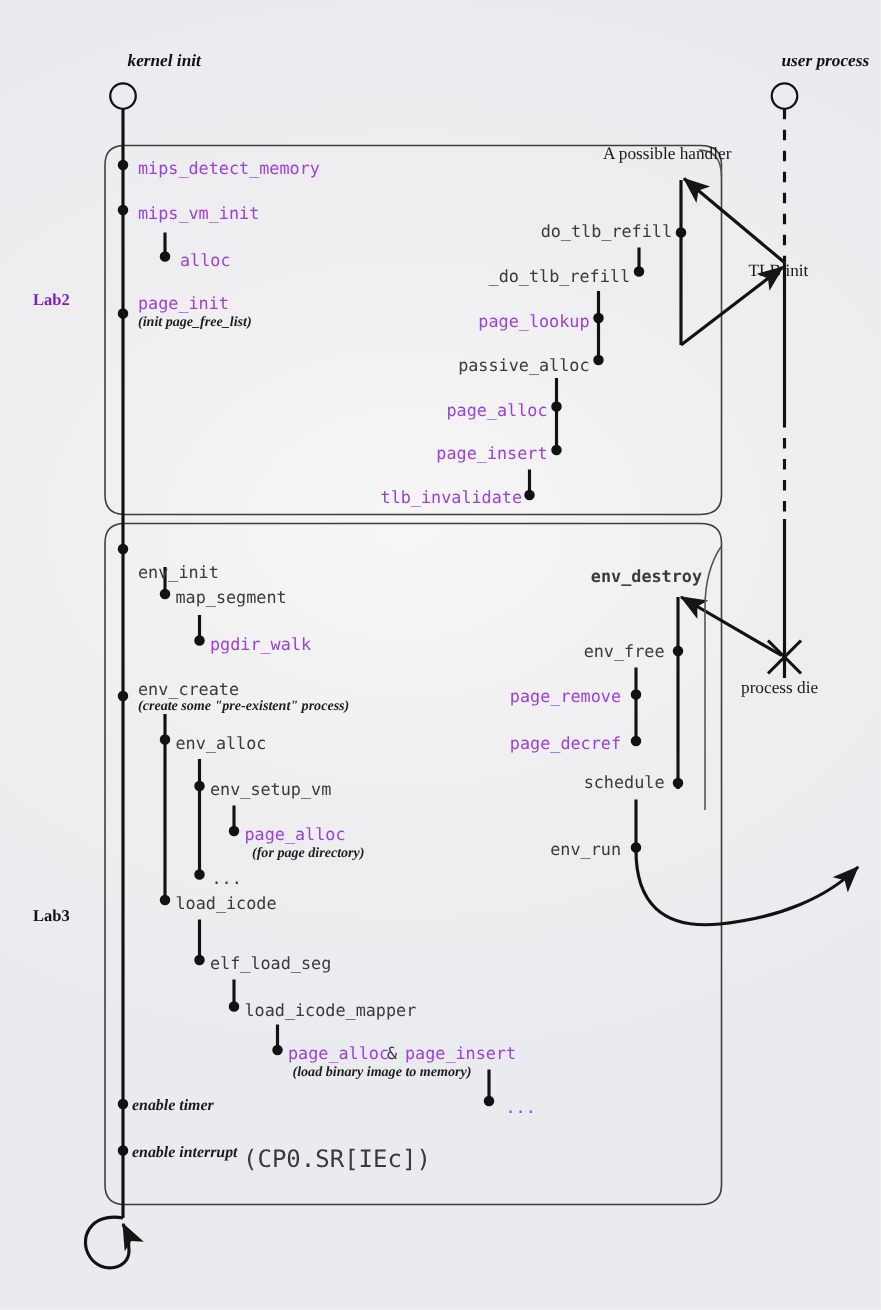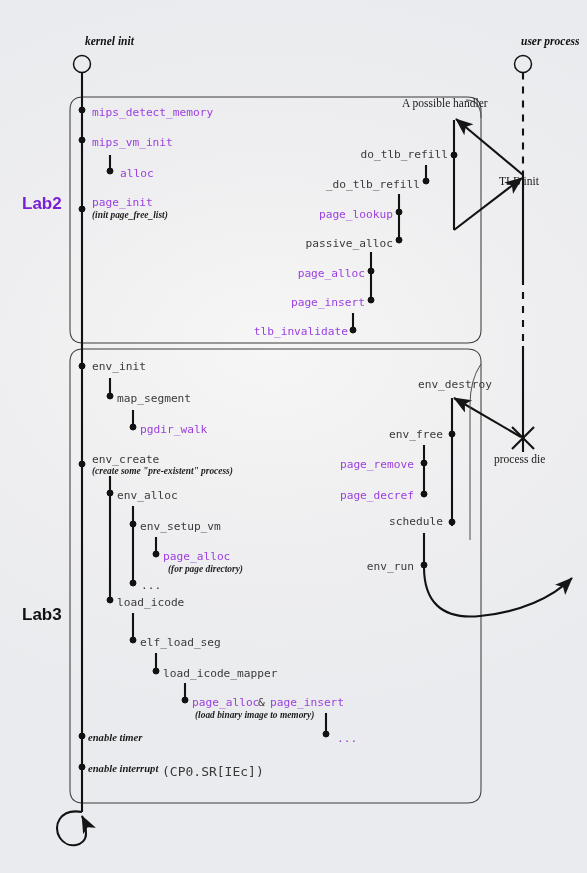--- a/index.html
+++ b/index.html
@@ -41,36 +41,36 @@
   }
   .lbl.head{
     font-family:"Liberation Serif",serif;
     font-style:italic;
     font-weight:bold;
     font-size:11.5px;
     color:#111;
     padding-left:29px;
   }
   .lbl.labtag{
-    font-family:Liberation Sans, sans-serif;
-    font-weight:bold;
-    font-size:17px;
+    font-family:Liberation Serif, serif;
+    font-weight:bold;
+    font-size:11px;
     color:#7a1fd6;
   }
   .lbl.labtag.dark{color:#111;}
   .lbl.note{
     font-family:"Liberation Serif",serif;
     font-style:italic;
     font-weight:bold;
     font-size:9.4px;
     color:#1d1d1d;
   }
   .lbl.tiny-mono{
     font-family:"DejaVu Sans Mono","Liberation Mono",monospace;
-    font-size:13px;color:#3a3a3a;
+    font-size:16px;color:#3a3a3a;
   }
   .r{  transform:translateX(-100%); }
 </style>
 </head>
 <body>
 
 <div id="stage">
 
   <svg id="svg" viewBox="0 0 587 873">
     <defs>
@@ -217,21 +217,21 @@
   <div class="lbl ser" style="left:402px;top:98px;">A possible handler</div>
   <div class="lbl r" style="left:448px;top:149px;">do_tlb_refill</div>
   <div class="lbl r" style="left:420px;top:179px;">_do_tlb_refill</div>
   <div class="lbl mono-purple r" style="left:393px;top:209px;">page_lookup</div>
   <div class="lbl r" style="left:393px;top:238px;">passive_alloc</div>
   <div class="lbl mono-purple r" style="left:365px;top:268px;">page_alloc</div>
   <div class="lbl mono-purple r" style="left:365px;top:297px;">page_insert</div>
   <div class="lbl mono-purple r" style="left:348px;top:326px;">tlb_invalidate</div>
   <div class="lbl ser" style="left:499px;top:176px;">TLB init</div>
 
-  <div class="lbl" style="left:92px;top:361px;">env_init</div>
+  <div class="lbl" style="left:92px;top:376px;">env_init</div>
   <div class="lbl" style="left:117px;top:393px;">map_segment</div>
   <div class="lbl mono-purple" style="left:140px;top:424px;">pgdir_walk</div>
   <div class="lbl" style="left:92px;top:454px;">env_create</div>
   <div class="lbl note" style="left:92px;top:467px;">(create some "pre-existent" process)</div>
   <div class="lbl" style="left:117px;top:490px;text-align:center;">env_alloc</div>
   <div class="lbl" style="left:140px;top:521px;">env_setup_vm</div>
   <div class="lbl mono-purple" style="left:163px;top:551px;">page_alloc</div>
   <div class="lbl note" style="left:168px;top:565px;">(for page directory)</div>
   <div class="lbl" style="left:141px;top:580px;">...</div>
   <div class="lbl" style="left:117px;top:597px;">load_icode</div>
@@ -239,21 +239,21 @@
   <div class="lbl" style="left:163px;top:668px;">load_icode_mapper</div>
   <div class="lbl mono-purple" style="left:192px;top:697px;">page_alloc</div>
   <div class="lbl" style="left:258px;top:697px;">&amp;</div>
   <div class="lbl mono-purple" style="left:270px;top:697px;">page_insert</div>
   <div class="lbl note" style="left:195px;top:711px;">(load binary image to memory)</div>
   <div class="lbl mono-purple" style="left:337px;top:733px;">...</div>
   <div class="lbl ser-i" style="left:88px;top:733px;">enable timer</div>
   <div class="lbl ser-i" style="left:88px;top:764px;">enable interrupt</div>
   <div class="lbl tiny-mono" style="left:162px;top:765px;">(CP0.SR[IEc])</div>
 
-  <div class="lbl r" style="left:492px;top:379px;">env_destroy</div>
+  <div class="lbl r" style="left:468px;top:379px;font-weight:bold;">env_destroy</div>
   <div class="lbl r" style="left:443px;top:429px;">env_free</div>
   <div class="lbl mono-purple r" style="left:414px;top:459px;">page_remove</div>
   <div class="lbl mono-purple r" style="left:414px;top:490px;">page_decref</div>
   <div class="lbl r" style="left:443px;top:516px;">schedule</div>
   <div class="lbl r" style="left:414px;top:561px;">env_run</div>
   <div class="lbl ser" style="left:494px;top:454px;">process die</div>
 
 </div>
 
 </body></html>

